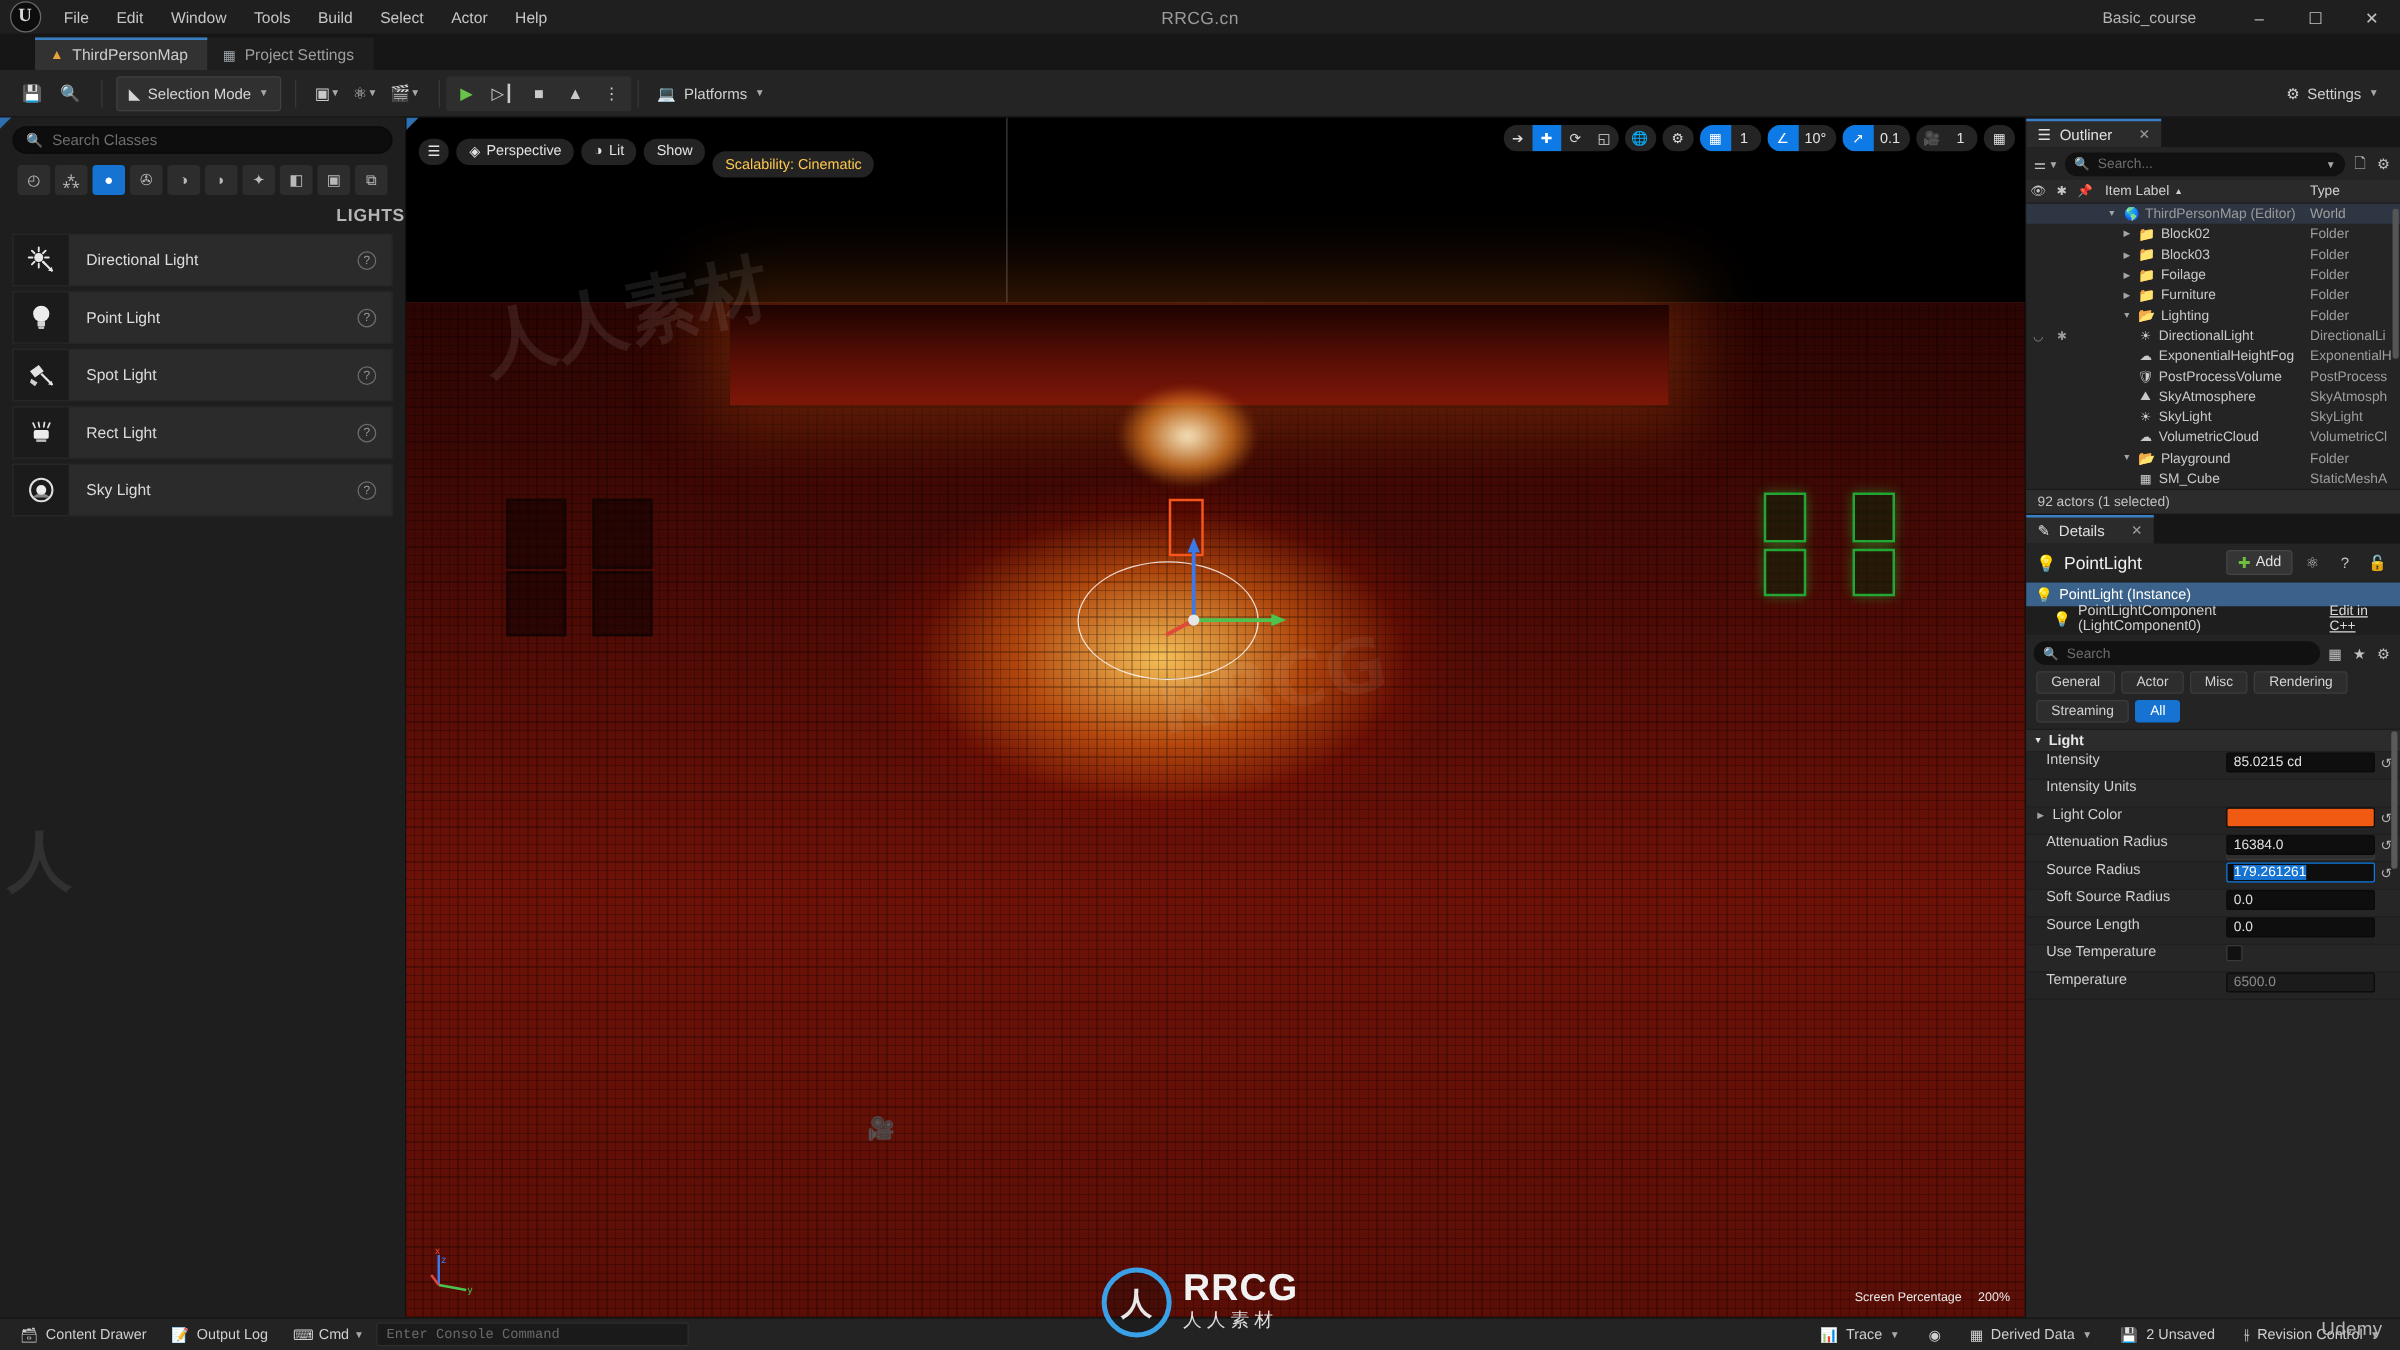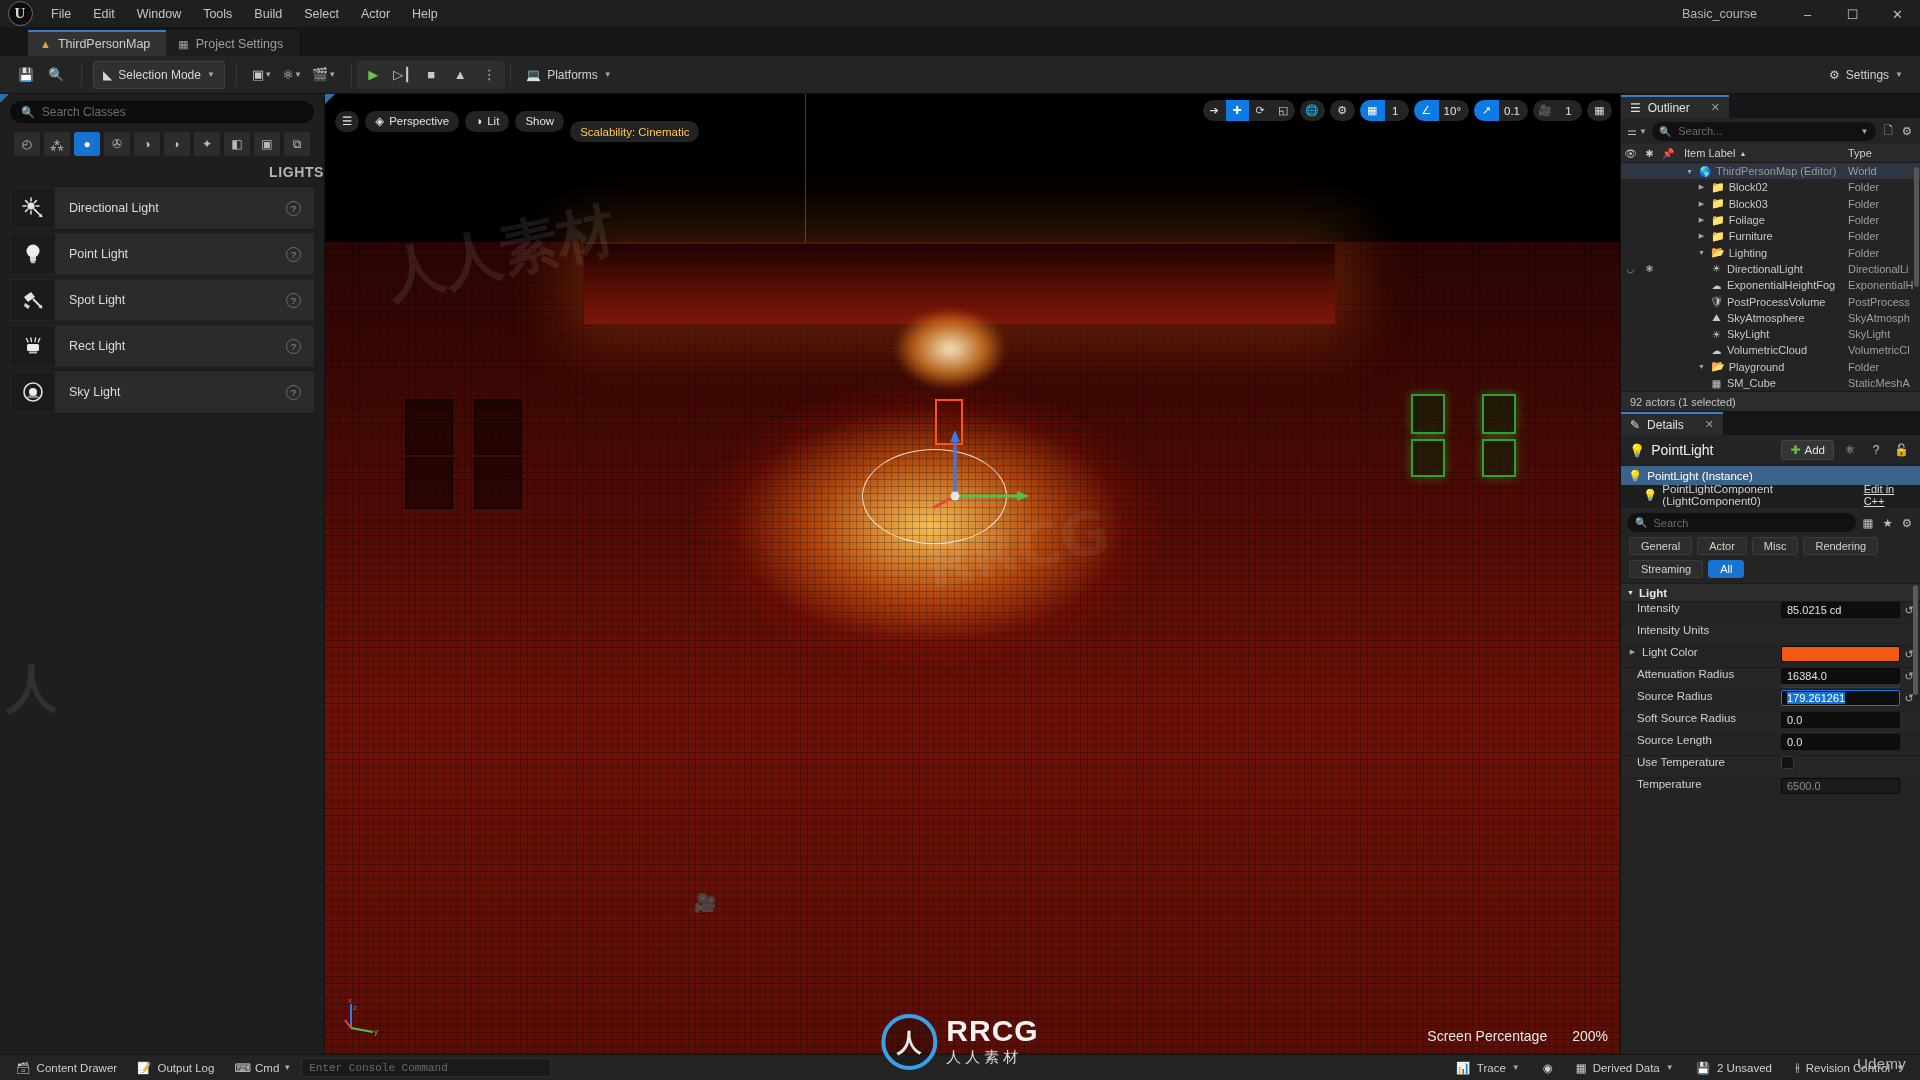--- a/index.html
+++ b/index.html
@@ -171,22 +171,22 @@
     display: flex; align-items: center; justify-content: center; font-size: 11px; color: #dcdcdc; cursor: default;
   }
   .gizmo-grp { display: flex; align-items: center; background: rgba(40,40,40,.9); border-radius: 11px; overflow: hidden; }
   .gizmo-grp > div {
     width: 23px; height: 21px; display: flex; align-items: center; justify-content: center;
     font-size: 11px; color: #dcdcdc; cursor: default;
   }
   .gizmo-grp > div.on { background: #0d7ae5; color: #fff; }
 
   .vp-screenpct {
-    position: absolute; right: 12px; bottom: 10px; font-size: 14px; color: #e8e8e8; z-index: 5;
-    display: flex; gap: 25px; text-align: center;
+    position: absolute; right: 12px; bottom: 10px; font-size: 10px; color: #e8e8e8; z-index: 5;
+    display: flex; gap: 13px; text-align: center;
   }
   .axis-widget { position: absolute; left: 18px; bottom: 18px; width: 44px; height: 44px; z-index: 5; }
 
   
   .scene { position: absolute; inset: 0; overflow: hidden; }
   .horizon {
     position: absolute; left: 0; right: 0; top: 148px; height: 1px;
     background: linear-gradient(90deg, #7d7d7d, #b9b9b9 50%, #8a8a8a);
     opacity: .85;
   }
@@ -421,20 +421,21 @@
     <div class="menuitems">
       <div class="mi">File</div>
       <div class="mi">Edit</div>
       <div class="mi">Window</div>
       <div class="mi">Tools</div>
       <div class="mi">Build</div>
       <div class="mi">Select</div>
       <div class="mi">Actor</div>
       <div class="mi">Help</div>
     </div>
+    <div class="menu-center">RRCG.cn</div>
     <div class="menu-right">
       <div class="proj-name">Basic_course</div>
       <div class="wbtn">–</div>
       <div class="wbtn">☐</div>
       <div class="wbtn close">✕</div>
     </div>
   </div>
 
   <div class="tabstrip">
     <div class="tab active">

